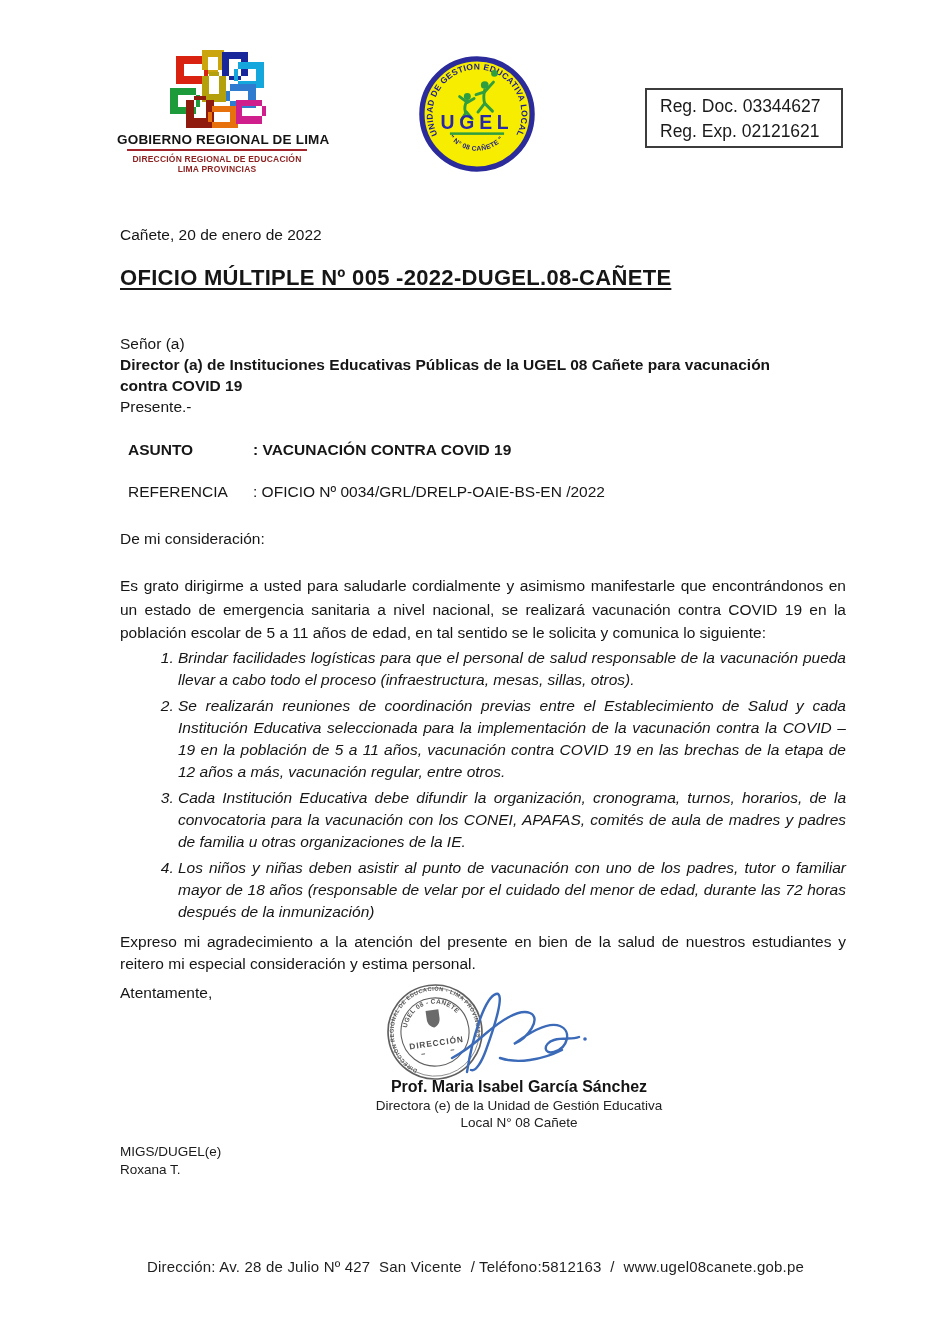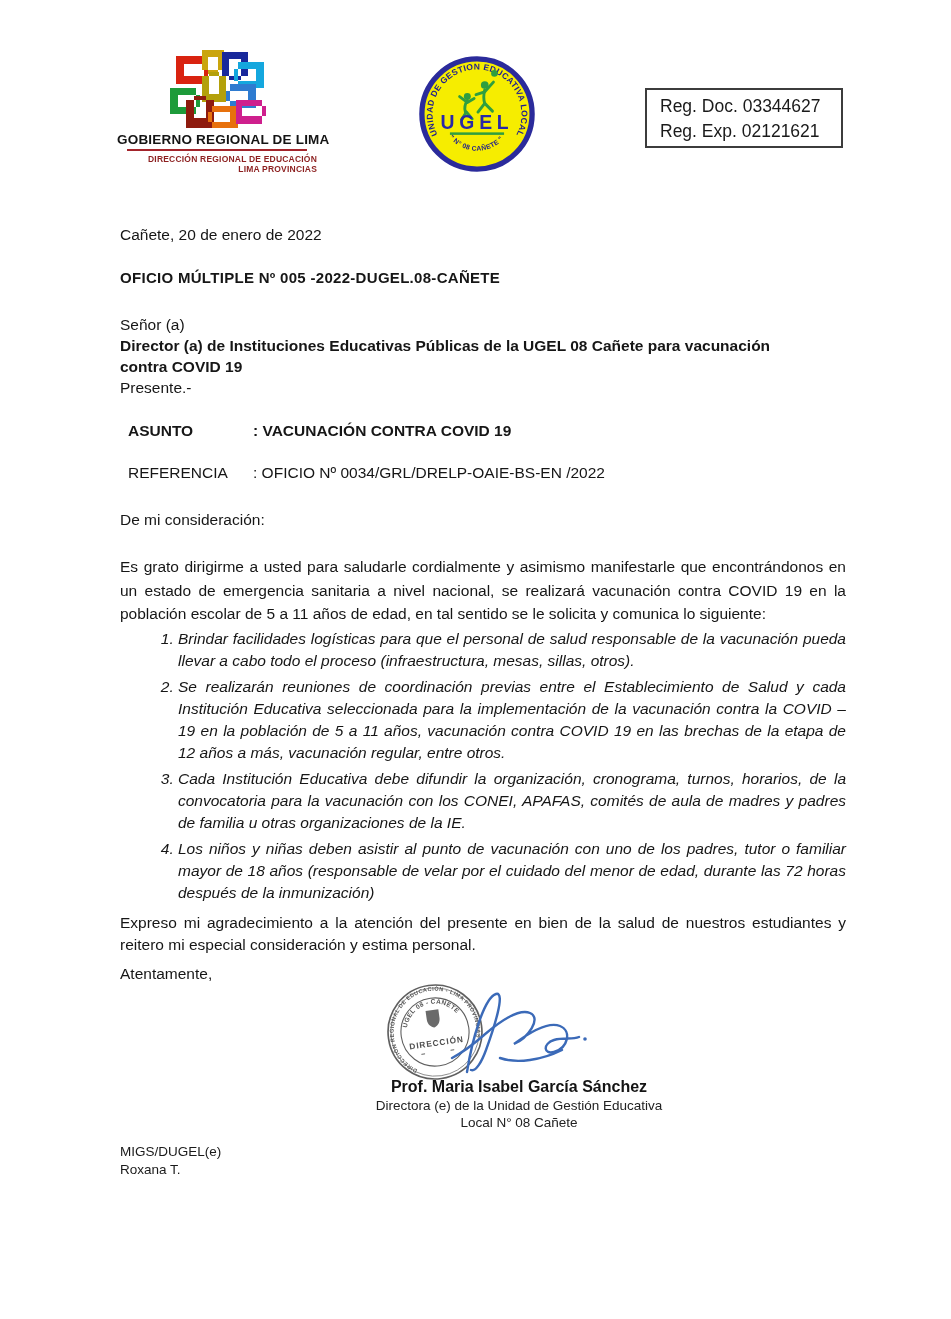--- a/index.html
+++ b/index.html
@@ -1,38 +1,38 @@
 <!DOCTYPE html>
 <html><head>
 <meta charset="utf-8">
 <style>
   html,body{margin:0;padding:0;background:#ffffff;}
   .page{
     position:relative;width:951px;height:1319px;background:#ffffff;overflow:hidden;
     font-family:"Liberation Sans","DejaVu Sans",sans-serif;color:#161616;
   }
   
-  .grl-logo{position:absolute;left:117px;top:50px;width:200px;text-align:right;}
+  .grl-logo{position:absolute;left:117px;top:50px;width:200px;text-align:center;}
   .grl-logo svg{display:block;margin:0 auto;}
   .grl-title{font-size:13.5px;font-weight:bold;color:#141414;margin-top:4px;letter-spacing:.2px;white-space:nowrap;}
   .grl-rule{height:2px;background:#a3242b;margin:2px 10px 3px;}
   .grl-sub{font-size:8.5px;font-weight:bold;color:#8c1f1f;line-height:10px;letter-spacing:.2px;}
   .ugel-logo{position:absolute;left:419px;top:56px;width:116px;height:116px;}
   .reg-box{
     position:absolute;left:645px;top:88px;width:198px;height:60px;border:2px solid #3c3c3c;
     box-sizing:border-box;padding:4px 0 0 13px;font-size:17.5px;line-height:25px;color:#1a1a1a;
   }
   
   .content{position:absolute;left:120px;top:224px;width:726px;font-size:15.5px;color:#161616;}
   .line{margin:0;line-height:21px;}
   .bold{font-weight:bold;}
   .date{margin:0 0 22px;}
   .title{
-    font-size:15px;font-weight:bold;margin:0 0 25px;line-height:22px;letter-spacing:.3px;
-    text-decoration-thickness:2px;text-underline-offset:3px;white-space:nowrap;
+    font-size:22px;font-weight:bold;margin:0 0 44px;line-height:22px;letter-spacing:.3px;
+    text-decoration:underline;text-decoration-thickness:2px;text-underline-offset:3px;white-space:nowrap;
   }
   .addressee-name{font-weight:bold;max-width:692px;}
   .presente{margin-bottom:22px;}
   .kv{margin:0 8px 21px;line-height:21px;}
   .kv-label{display:inline-block;width:125px;}
   .ref{margin-bottom:26px;}
   .greeting{margin-bottom:25px;margin-top:12px;}
   .para{margin:0;line-height:23.5px;text-align:justify;}
   .items{margin:2px 0 0;padding-left:58px;font-style:italic;}
   .items li{line-height:22px;margin-bottom:4px;text-align:justify;}
@@ -161,14 +161,15 @@
     <div class="sig-name">Prof. Maria Isabel García Sánchez</div>
     <div class="sig-role">Directora (e) de la Unidad de Gestión Educativa</div>
     <div class="sig-role">Local N° 08 Cañete</div>
   </div>
 
   <div class="initials">
     <div>MIGS/DUGEL(e)</div>
     <div>Roxana T.</div>
   </div>
 
+  <footer class="page-footer">Dirección: Av. 28 de Julio Nº 427  San Vicente  / Teléfono:5812163  /  www.ugel08canete.gob.pe</footer>
 
 </div>
 
 </body></html>

